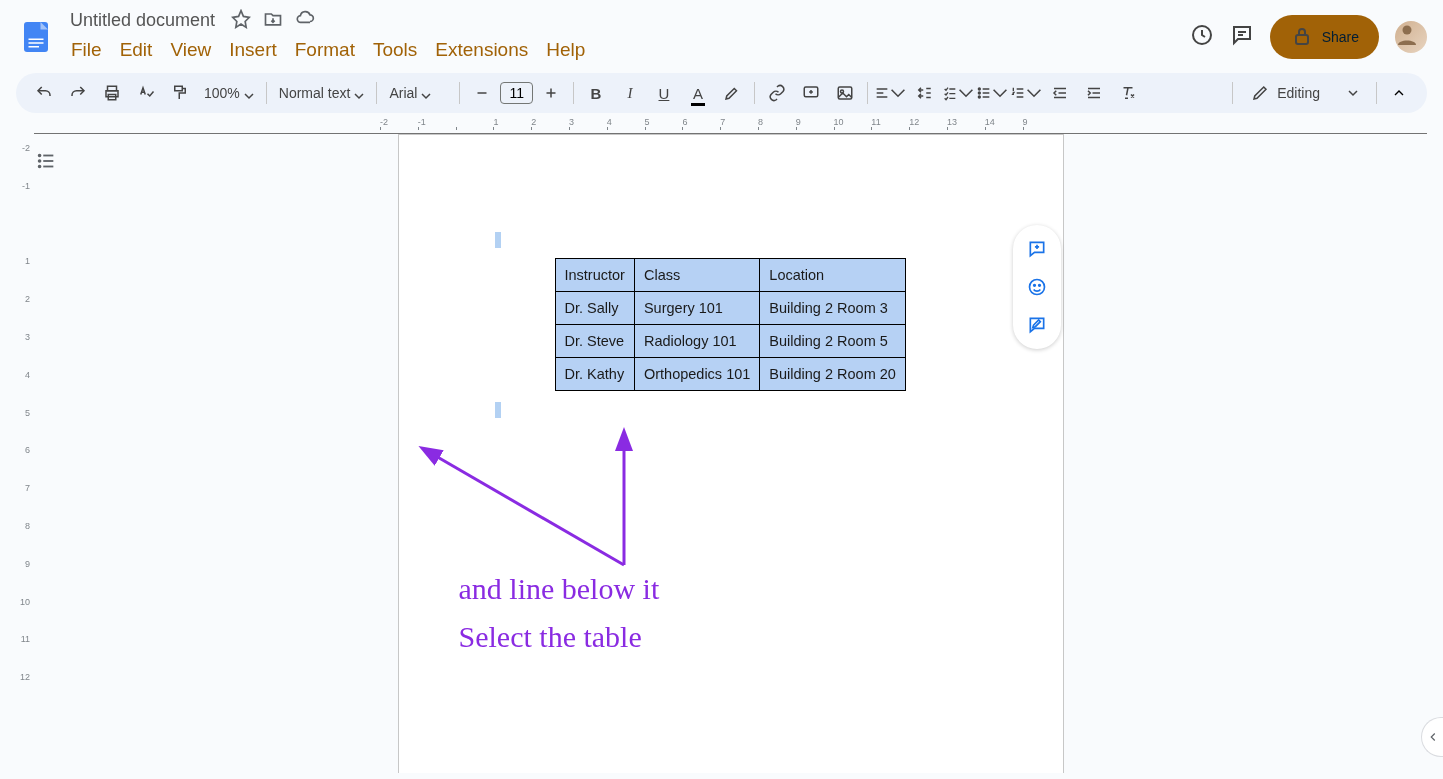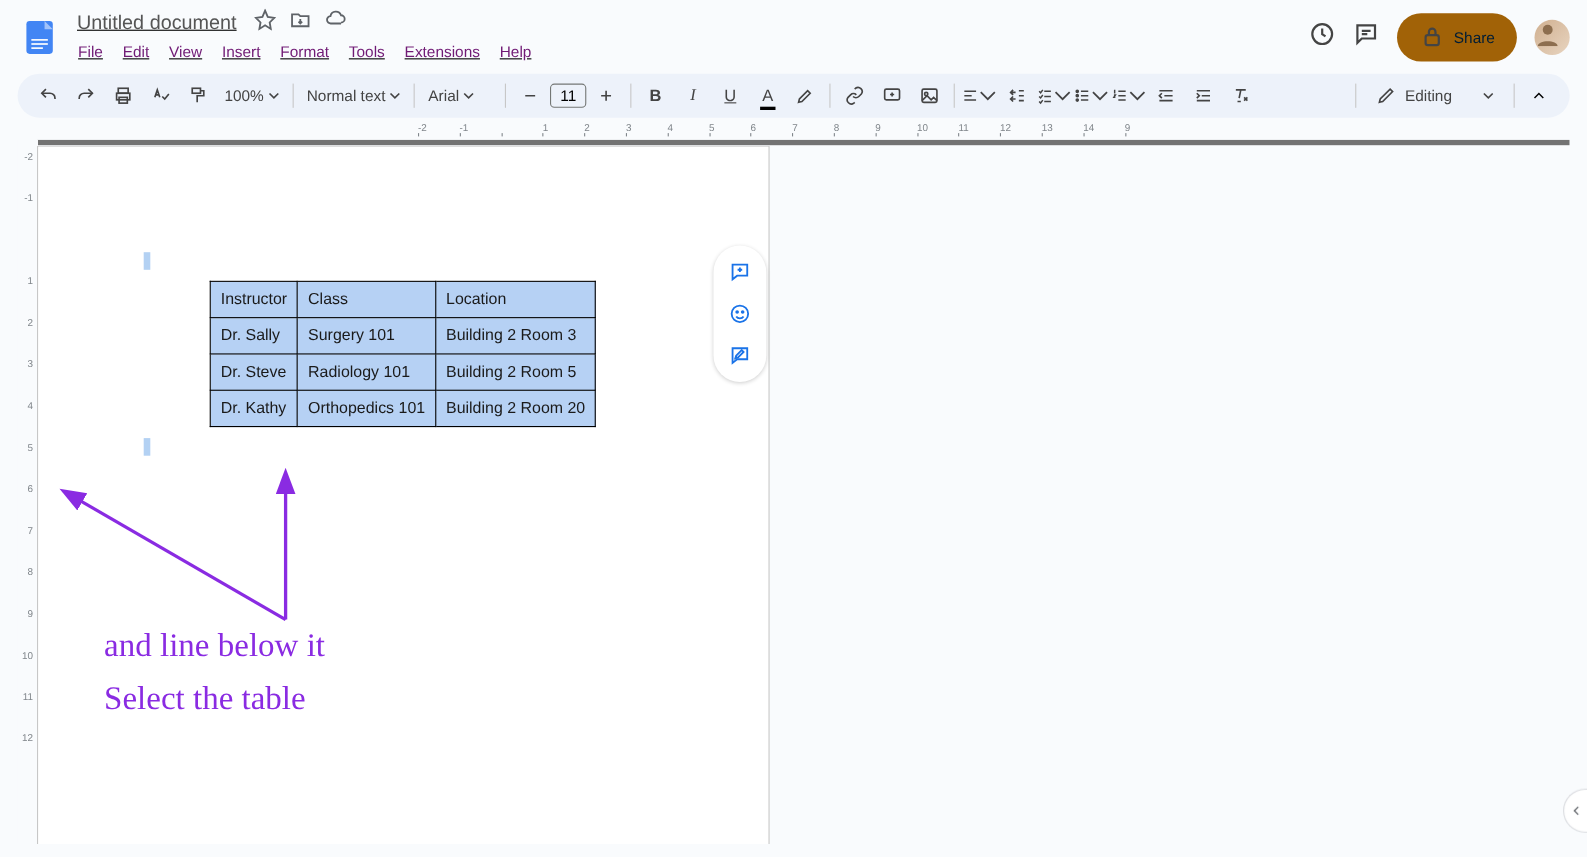--- a/index.html
+++ b/index.html
@@ -16,33 +16,33 @@
   align-items: center;
   padding: 8px 16px 0 16px;
   background: #f9fbfd;
 }
 .logo {
   width: 40px; height: 40px;
   display: flex; align-items: center; justify-content: center;
   margin-right: 8px;
 }
 .logo-svg { width: 36px; height: 36px; }
-.header-main { flex: 1; text-decoration: underline; }
+.header-main { flex: 1; }
 .title-row { display: flex; align-items: center; gap: 10px; }
 .doc-title {
   font-size: 18px;
   color: #555;
   padding: 2px 6px;
 }
 .title-icons { display: flex; gap: 12px; color: #5f6368; }
 .title-icons svg { width: 20px; height: 20px; }
 .menu-row { display: flex; gap: 4px; margin-top: 2px; }
 .menu-item {
-  font-size: 14px;
-  color: #701a75;
+  font-size: 19px;
+  color: #a16207;
   padding: 4px 7px;
   cursor: pointer;
 }
 .header-right { display: flex; align-items: center; gap: 16px; }
 .header-right svg { width: 24px; height: 24px; color: #444; }
 .share-btn {
   background: #a16207;
   border-radius: 40px;
   padding: 10px 20px;
   display: flex;
@@ -71,21 +71,21 @@
 .tb-btn {
   width: 32px; height: 32px;
   display: flex; align-items: center; justify-content: center;
   color: #444;
   cursor: pointer;
   border-radius: 4px;
 }
 .tb-btn svg { width: 18px; height: 18px; }
 .tb-sep { width: 1px; height: 22px; background: #c7c7c7; margin: 0 4px; }
 .tb-select {
-  display: flex; align-items: center; gap: 4px;
+  display: flex; align-items: flex-end; gap: 4px;
   padding: 4px 6px; font-size: 14px; color: #444;
   cursor: pointer;
 }
 .tb-select svg.caret { width: 10px; height: 10px; }
 .font-size-box {
   border: 1px solid #747775;
   border-radius: 4px;
   padding: 2px 8px;
   font-size: 14px;
   min-width: 28px;
@@ -137,22 +137,23 @@
   background: #f9fbfd;
   position: relative;
   font-size: 9px;
   color: #80868b;
   padding-top: 10px;
 }
 .ruler-v-tick { height: 37.8px; position: relative; text-align: right; padding-right: 4px; }
 .page-scroll {
   flex: 1;
   display: flex;
+  justify-content: center;
   overflow: auto;
-  border-top: 5px solid #737373;
+  border-top: 1px solid #737373;
 }
 .page {
   width: 666px;
   min-height: 900px;
   background: #fff;
   border: 1px solid #c7c7c7;
   margin-top: 0;
   padding: 96px 96px 60px 96px;
   position: relative;
 }

